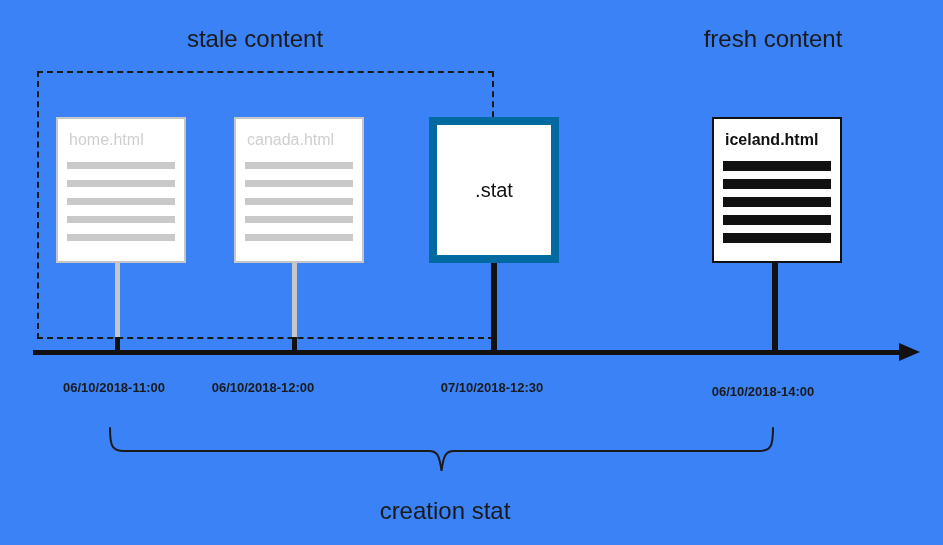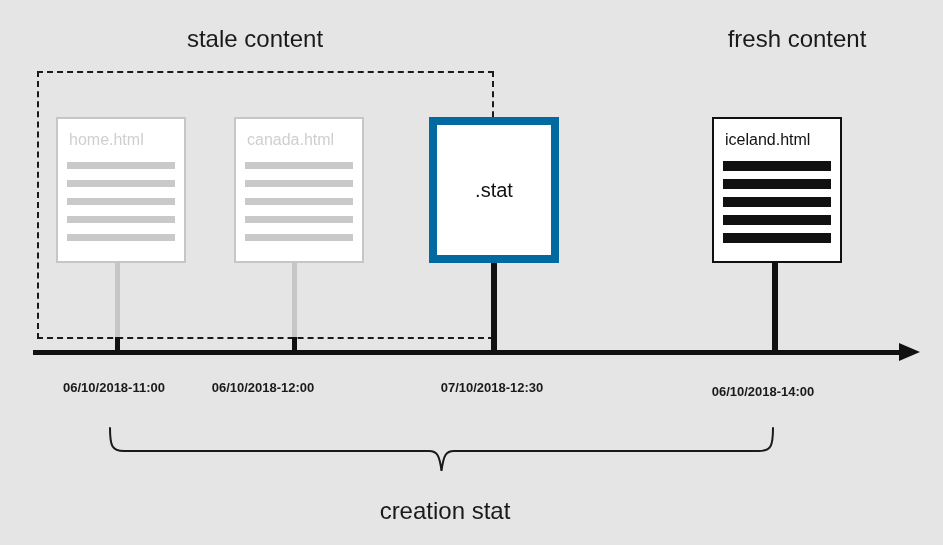--- a/index.html
+++ b/index.html
@@ -3,35 +3,35 @@
 <meta charset="utf-8">
 <style>
   * { margin: 0; padding: 0; box-sizing: border-box; }
   html, body { background: #ffffff; }
   body { font-family: "Liberation Sans", sans-serif; color: #1a1a1a; }
 
   .diagram {
     position: relative;
     width: 943px;
     height: 545px;
-    background: #e5e5e5;
+    background: #3b82f6;
     overflow: hidden;
   }
 
   .zone-label {
     position: absolute;
     top: 25px;
     width: 210px;
     text-align: center;
     font-size: 24px;
     color: #1a1a1a;
     white-space: nowrap;
   }
   .zone-label.stale { left: 150px; }
-  .zone-label.fresh { left: 692px; }
+  .zone-label.fresh { left: 668px; }
 
   .stale-outline {
     position: absolute;
     left: 37px;
     top: 71px;
     width: 457px;
     height: 268px;
     border: 2px dashed #1a1a1a;
     z-index: 1;
   }
@@ -53,21 +53,21 @@
   .doc-card.iceland { left: 712px; }
 
   .doc-title {
     position: absolute;
     left: 11px;
     top: 12px;
     font-size: 16px;
     white-space: nowrap;
   }
   .stale-doc .doc-title { color: #cfcfcf; }
-  .fresh-doc .doc-title { color: #111111; font-weight: 400; }
+  .fresh-doc .doc-title { color: #111111; font-weight: 700; }
 
   .stat-label { font-size: 20px; color: #111111; }
 
   .doc-lines {
     position: absolute;
     left: 9px;
     right: 9px;
     top: 43px;
     display: flex;
     flex-direction: column;

